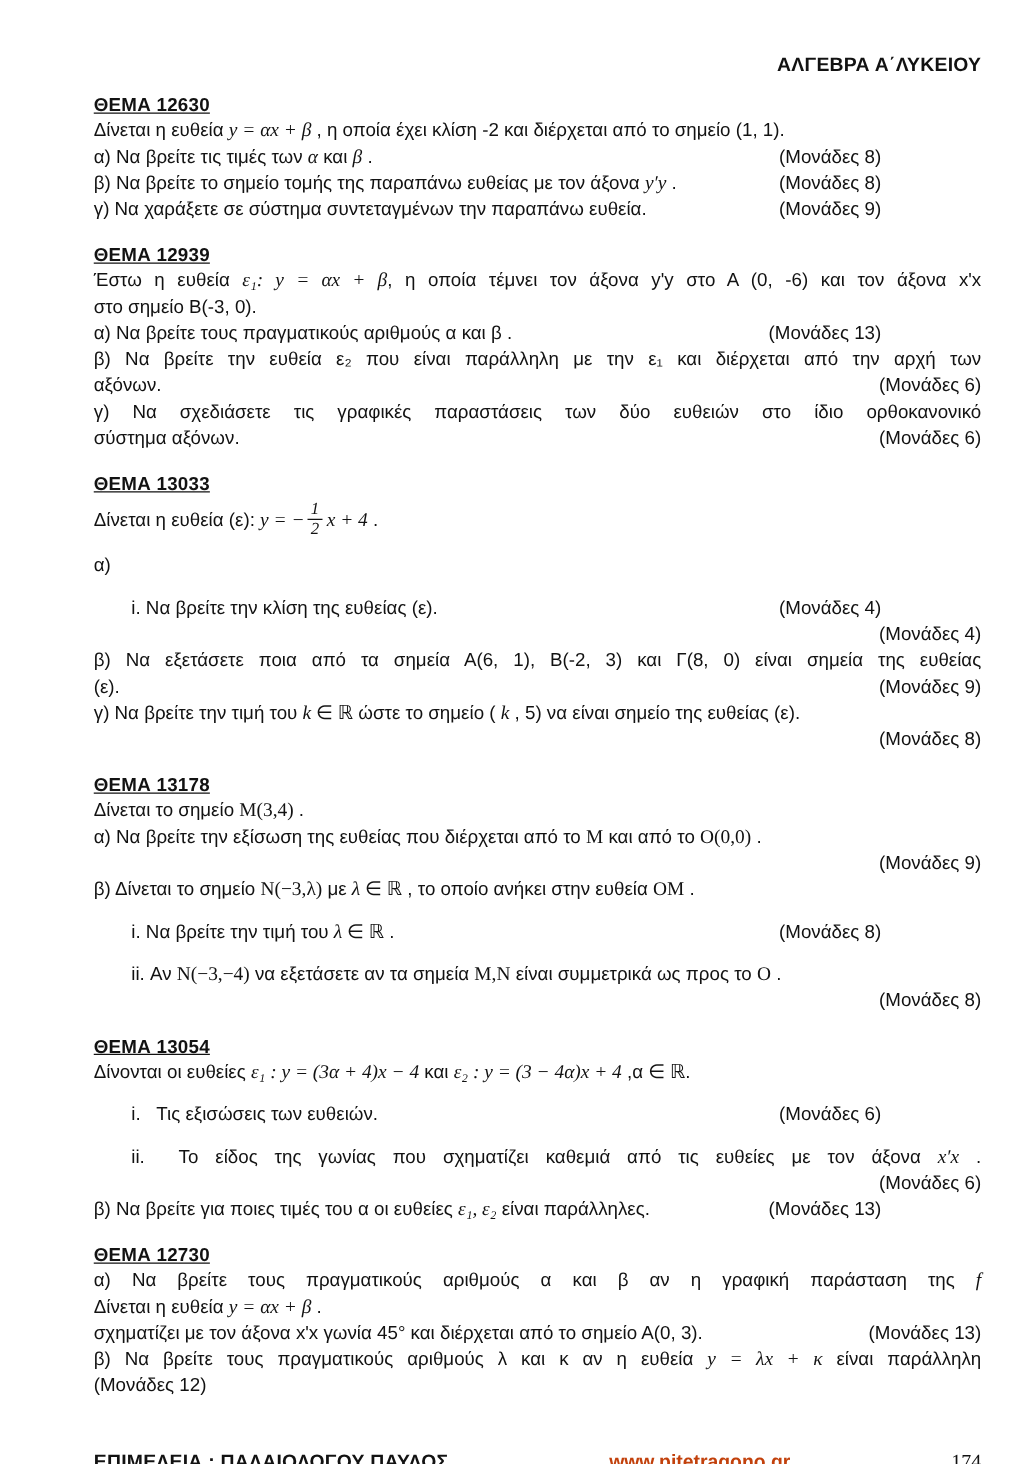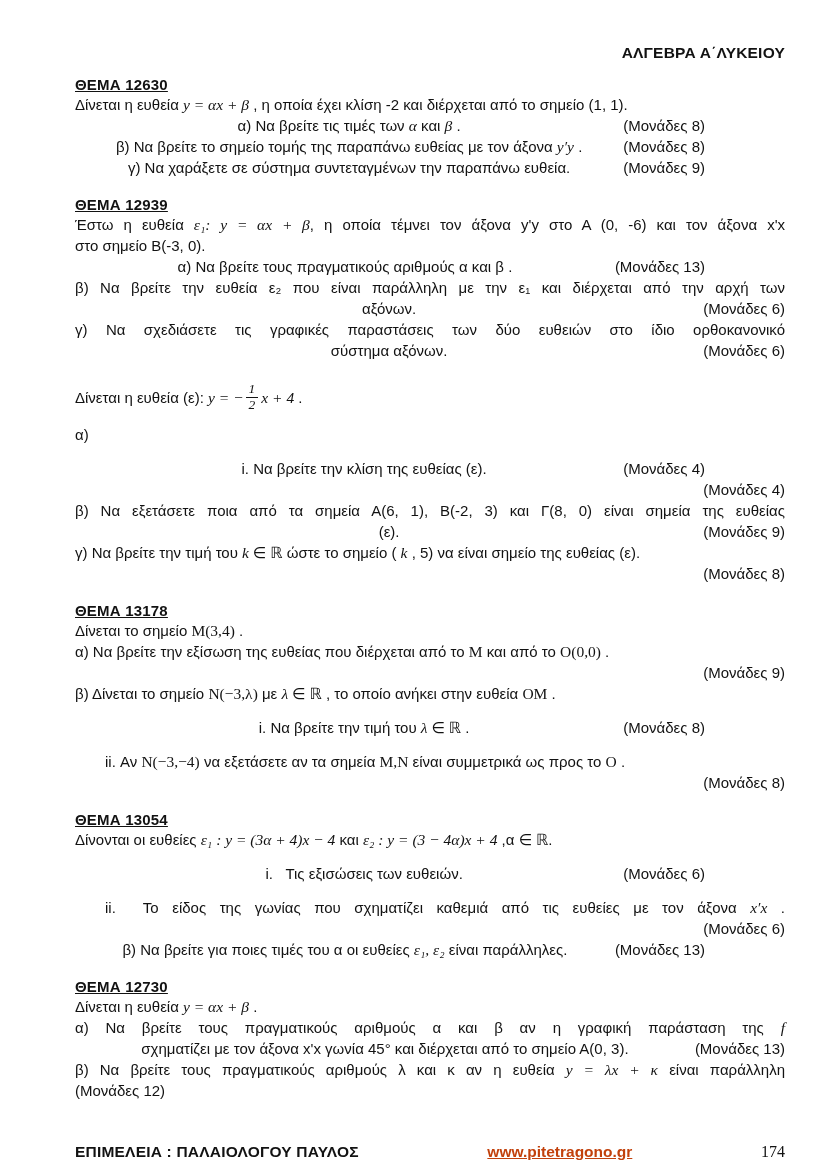--- a/index.html
+++ b/index.html
@@ -24,21 +24,21 @@
   }
   .theme { margin-bottom: 18px; }
   .theme-title {
     font-weight: bold;
     text-decoration: underline;
     margin-bottom: 1px;
     letter-spacing: 0.2px;
   }
   .line { line-height: 21px; min-height: 21px; }
   .line.has-points { display: flex; align-items: baseline; }
-  .line.has-points .content { flex: 1 1 auto; text-align: center; }
+  .line.has-points .content { flex: 1 1 auto; }
   .line.indent { padding-left: 30px; margin-top: 13px; }
   .line.justify { text-align: justify; text-align-last: justify; }
   .line.tall { padding: 5px 0 9px 0; }
   .points { white-space: nowrap; text-align: right; }
   .points.inset { margin-right: 80px; }
   .math {
     font-family: "Liberation Serif", serif;
     font-style: italic;
     font-size: 15.5px;
   }
@@ -119,20 +119,21 @@
           <span class="content"><span class="txt">αξόνων.</span></span>
           <span class="points">(Μονάδες 6)</span>
         </div>
         <div class="line justify"><span class="content"><span class="txt">γ) Να σχεδιάσετε τις γραφικές παραστάσεις  των δύο ευθειών στο ίδιο ορθοκανονικό</span></span></div>
         <div class="line has-points">
           <span class="content"><span class="txt">σύστημα αξόνων.</span></span>
           <span class="points">(Μονάδες 6)</span>
         </div>
       </section>
       <section class="theme">
+        <div class="theme-title">ΘΕΜΑ 13033</div>
         <div class="line tall"><span class="content"><span class="txt">Δίνεται η ευθεία (ε): </span><span class="math">y = −</span><span class="frac">
               <span class="num">1</span>
               <span class="den">2</span>
             </span><span class="math">x + 4</span><span class="txt"> .</span></span></div>
         <div class="line"><span class="content"><span class="txt">α)</span></span></div>
         <div class="line indent has-points">
           <span class="content"><span class="txt">i. Να βρείτε την κλίση της ευθείας (ε).</span></span>
           <span class="points inset">(Μονάδες 4)</span>
         </div>
         <div class="line has-points">
@@ -181,22 +182,22 @@
           <span class="content"></span>
           <span class="points">(Μονάδες 6)</span>
         </div>
         <div class="line has-points">
           <span class="content"><span class="txt">β) Να βρείτε για ποιες τιμές του α οι ευθείες </span><span class="math">ε₁, ε₂</span><span class="txt"> είναι παράλληλες.</span></span>
           <span class="points inset">(Μονάδες 13)</span>
         </div>
       </section>
       <section class="theme">
         <div class="theme-title">ΘΕΜΑ 12730</div>
+        <div class="line justify"><span class="content"><span class="txt">α) Να βρείτε τους πραγματικούς αριθμούς α και β αν η γραφική παράσταση της </span><span class="math">f</span></span></div>
         <div class="line"><span class="content"><span class="txt">Δίνεται η ευθεία </span><span class="math">y = αx + β</span><span class="txt"> .</span></span></div>
-        <div class="line justify"><span class="content"><span class="txt">α) Να βρείτε τους πραγματικούς αριθμούς α και β αν η γραφική παράσταση της </span><span class="math">f</span></span></div>
         <div class="line has-points">
           <span class="content"><span class="txt">σχηματίζει με τον άξονα x'x γωνία 45° και διέρχεται από το σημείο Α(0, 3).</span></span>
           <span class="points">(Μονάδες 13)</span>
         </div>
         <div class="line justify"><span class="content"><span class="txt">β) Να βρείτε τους πραγματικούς αριθμούς λ και κ αν η ευθεία </span><span class="math">y = λx + κ</span><span class="txt"> είναι παράλληλη</span></span></div>
         <div class="line has-points">
           <span class="points">(Μονάδες 12)</span>
         </div>
       </section>
     </main>

